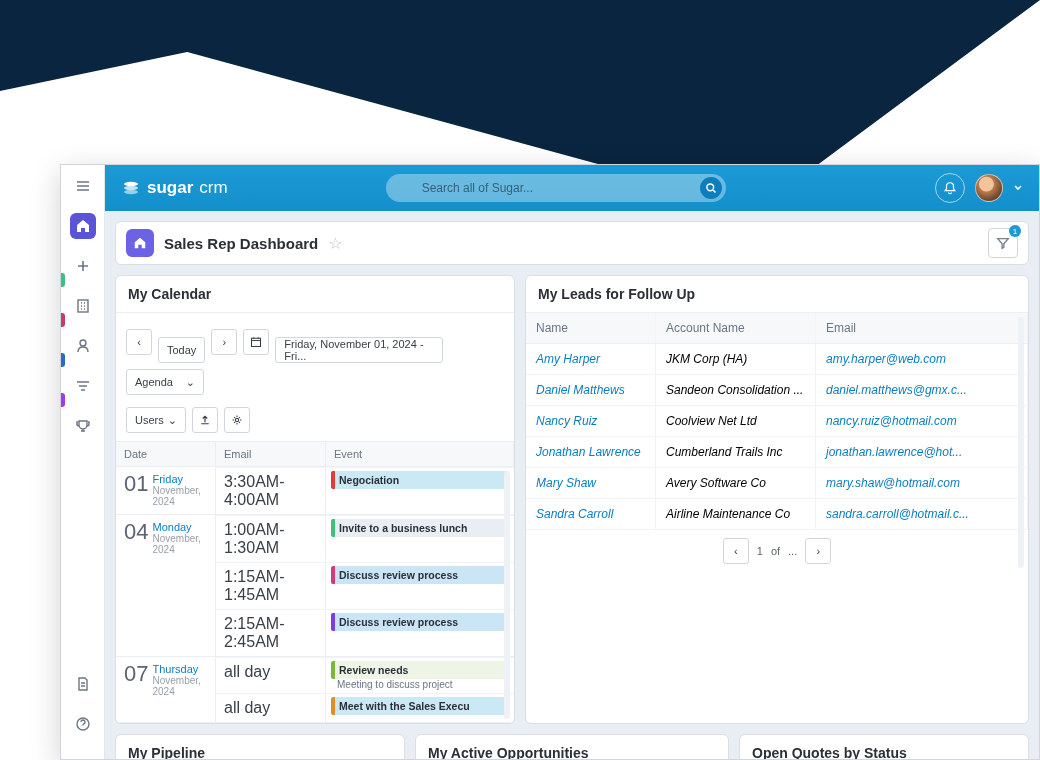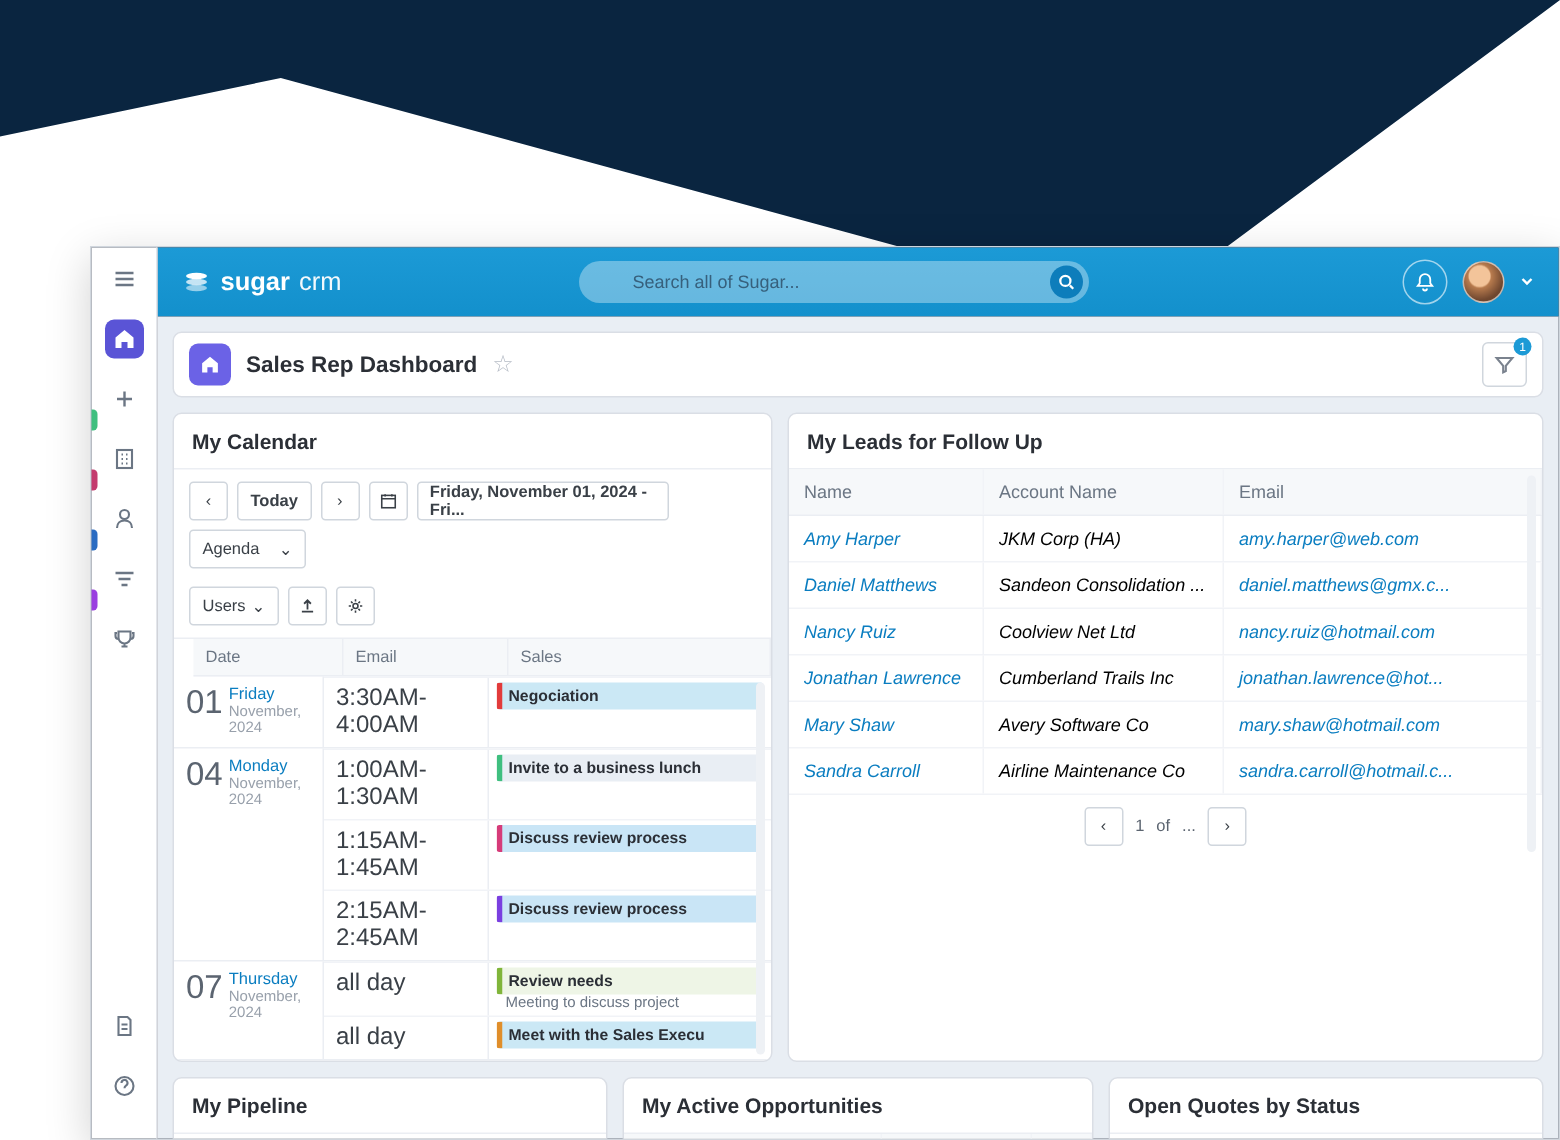--- a/index.html
+++ b/index.html
@@ -5,21 +5,21 @@
   * { box-sizing: border-box; margin: 0; padding: 0; font-family: -apple-system, BlinkMacSystemFont, "Segoe UI", Helvetica, Arial, sans-serif; }
   body { background: #f5f5f5; overflow: hidden; }
   .outer { position: relative; width: 1040px; height: 760px; background: #fff; }
   .dark-wedge {
     position: absolute; top: 0; left: 0; width: 100%; height: 260px;
     background: #0a2540;
     clip-path: polygon(0 0, 100% 0, 100% 0, 73% 80%, 18% 20%, 0 35%);
   }
   .app {
     position: absolute; left: 60px; top: 164px; right: 0; bottom: 0;
-    display: flex; border: 1px solid #d0d6dd; background: #0f172a;
+    display: flex; border: 1px solid #d0d6dd; background: #4d7c0f;
     box-shadow: 0 8px 28px rgba(0,0,0,.18);
   }
   
   .rail {
     width: 44px; background: #fff; border-right: 1px solid #e3e6eb;
     display: flex; flex-direction: column; align-items: center; padding-top: 8px; gap: 14px;
     position: relative;
   }
   .rail .ic { width: 26px; height: 26px; display:flex; align-items:center; justify-content:center; border-radius:6px; color:#6b7684; cursor:pointer; }
   .rail .ic.active { background:#5a54d6; color:#fff; }
@@ -64,22 +64,22 @@
   
   .grid { display:grid; grid-template-columns: 400px 1fr; gap:10px; }
   .card { background:#fff; border:1px solid #dadee5; border-radius:6px; overflow:hidden; }
   .card-h { font-size:14px; font-weight:700; color:#2b2f36; padding:10px 12px; border-bottom:1px solid #ebeef3; }
   .card-body { position:relative; }
   .scrollhint { position:absolute; right:4px; top:4px; bottom:4px; width:6px; background:#eef1f5; border-radius:3px; }
   
   .cal-tools { padding:8px 10px; border-bottom:1px solid #ebeef3; display:flex; flex-wrap:wrap; gap:6px; align-items:center; }
   .btn { height:26px; border:1px solid #d0d6dd; background:#fff; border-radius:3px; font-size:11px; color:#3a4047; padding:0 8px; display:inline-flex; align-items:center; gap:4px; cursor:pointer; }
   .btn.sq { width:26px; padding:0; justify-content:center; }
-  .btn.strong { font-weight:700; }
-  .cal-thead, .cal-row { display:grid; grid-template-columns: 100px 110px 1fr; font-size:11px;margin-left:13px; }
+  .btn.strong { font-weight:400;margin-top:16px; }
+  .cal-thead, .cal-row { display:grid; grid-template-columns: 100px 110px 1fr; font-size:11px; }
   .cal-thead { background:#f6f8fa; color:#6b7684; border-bottom:1px solid #ebeef3; }
   .cal-thead > div { padding:6px 8px; border-right:1px solid #ebeef3; }
   .cal-date { padding:6px 8px; border-right:1px solid #ebeef3; display:flex; gap:4px; align-items:flex-start; }
   .cal-date .num { font-size:22px; color:#5b6470; font-weight:300; line-height:1; }
   .cal-date .dow { color:#0a7dc0; font-size:11px; }
   .cal-date .mon { color:#98a0ab; font-size:10px; }
   .cal-time { padding:5px 8px; border-right:1px solid #ebeef3; color:#3a4047; }
   .cal-event-cell { padding:3px 5px; }
   .event { height:18px; border-radius:2px; border-left:4px solid; padding:0 4px; font-size:10.5px; font-weight:700; color:#2b2f36; display:flex; align-items:center; white-space:nowrap; overflow:hidden; }
   .cal-sub { display:grid; grid-template-columns:110px 1fr; border-top:1px solid #f1f3f7; }
@@ -250,21 +250,21 @@
               <span class="btn sq">
                   <svg width="12" height="12" viewBox="0 0 16 16" fill="none" stroke="currentColor" stroke-width="1.4">
                     <circle cx="8" cy="8" r="2.2"></circle>
                     <path d="M8 2v2M8 12v2M2 8h2M12 8h2M4 4l1.4 1.4M10.6 10.6L12 12M12 4l-1.4 1.4M5.4 10.6L4 12"></path>
                   </svg>
                 </span>
             </div>
             <div class="cal-thead">
               <div>Date</div>
               <div>Email</div>
-              <div>Sales</div>
+              <div>Event</div>
             </div>
             <div class="card-body" id="cal-body">
               <div class="scrollhint"></div>
             <div class="cal-block">
                   <div class="cal-date">
                     <span class="num">01</span>
                     <div>
                       <div class="dow">Friday</div>
                       <div class="mon">November, 2024</div>
                     </div>

